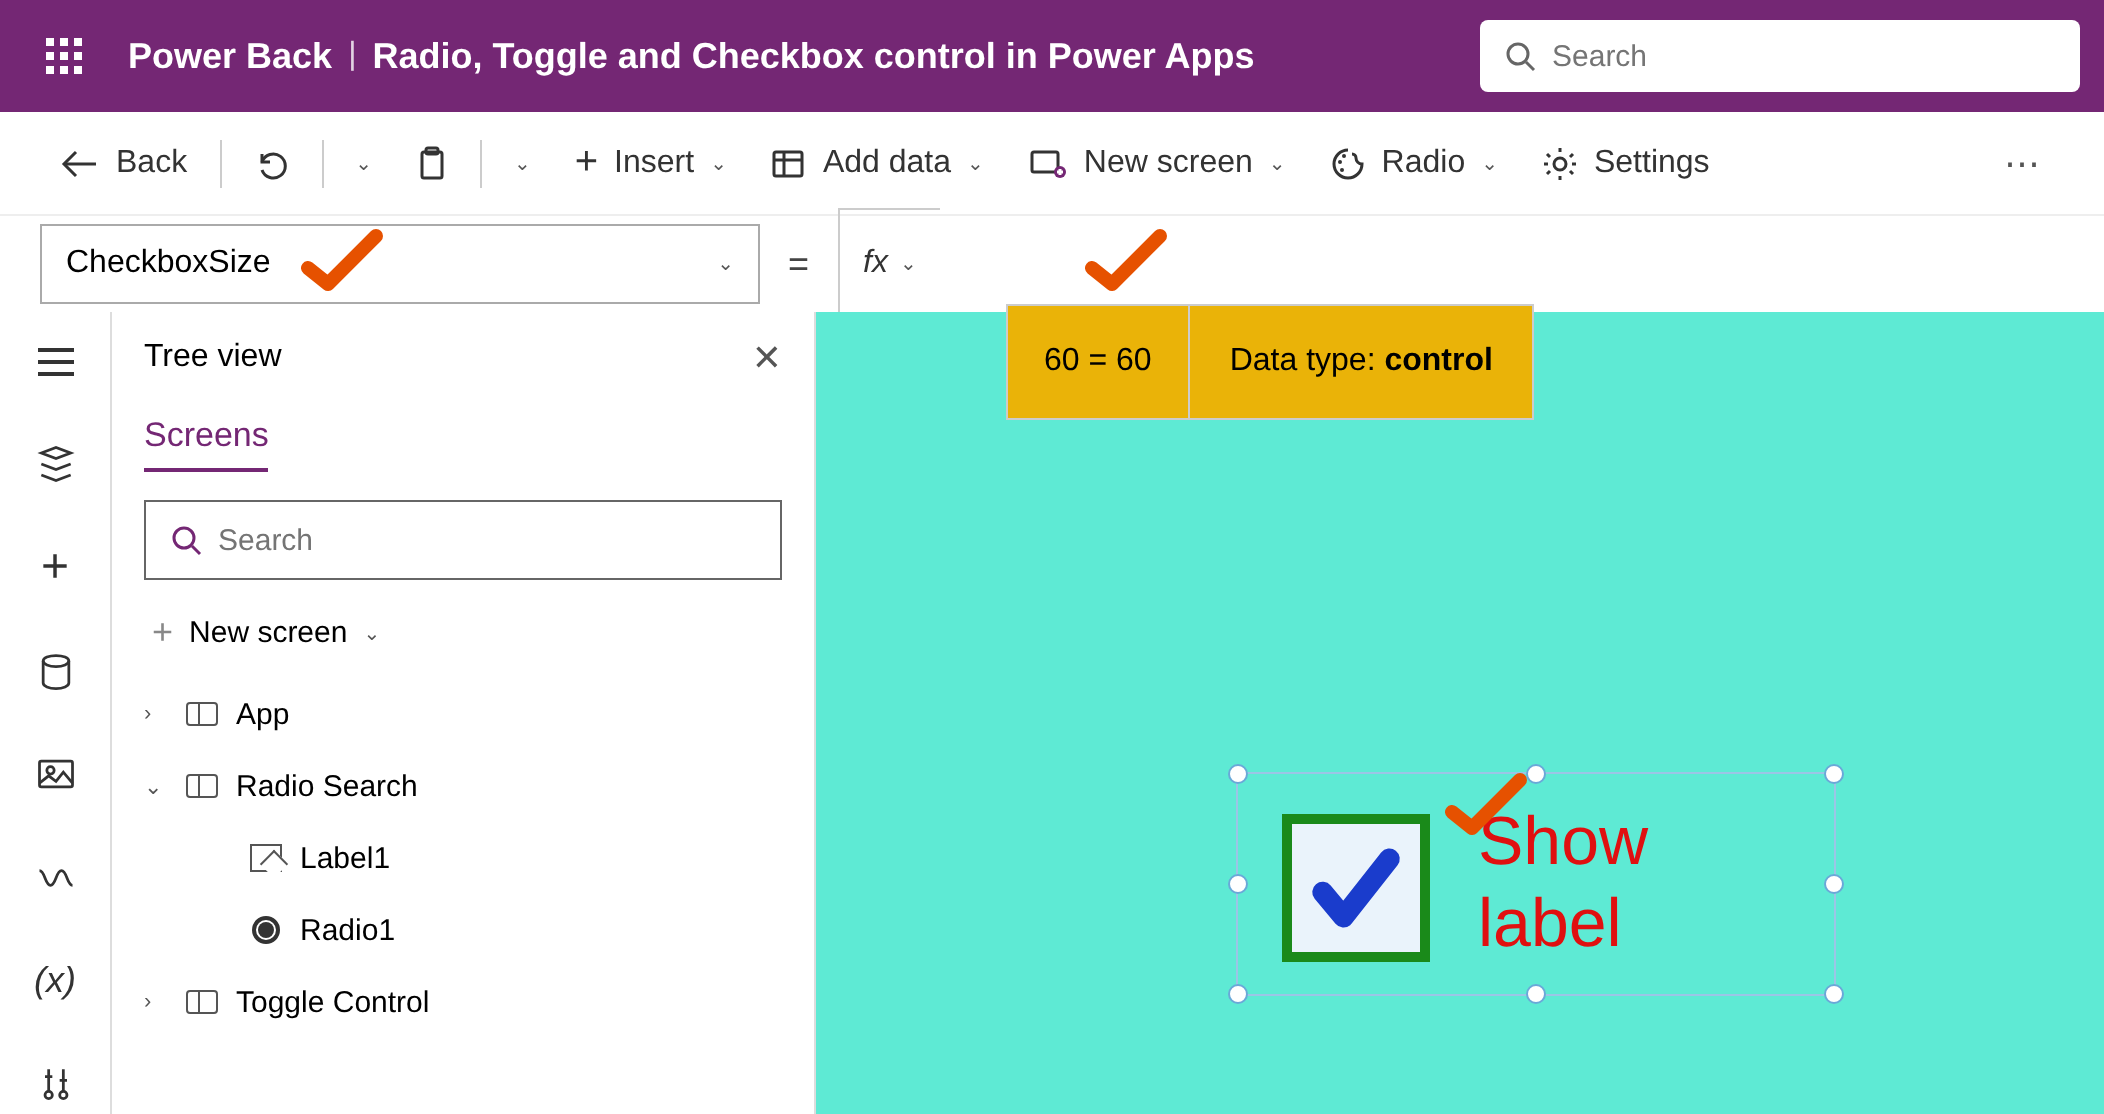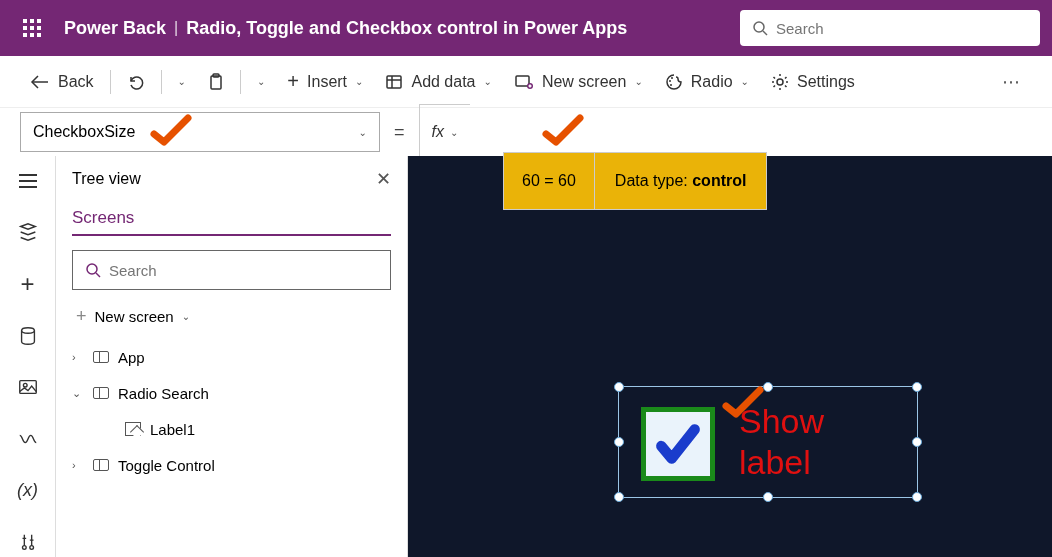--- a/index.html
+++ b/index.html
@@ -42,42 +42,42 @@
 .rail-btn svg { width: 22px; height: 22px; stroke: #333; }
 .ham-lines { display:flex; flex-direction:column; gap:4px; }
 .ham-lines span { width:18px; height:2px; background:#333; }
 .rail-plus { font-size: 24px; font-weight: 300; }
 .rail-x { font-size: 18px; font-style: italic; }
 
 .tree-panel { width: 352px; border-right: 1px solid #ddd; padding: 12px 16px 0 16px; position: relative; }
 .tree-header { display: flex; align-items: center; }
 .tree-title { font-size: 16px; font-weight: 400; }
 .tree-close { margin-left: auto; font-size: 18px; cursor: pointer; color: #555; }
-.tree-tabs { display: flex; gap: 24px; margin-top: 18px; font-size: 17px; flex-direction: column; }
+.tree-tabs { display: flex; gap: 24px; margin-top: 18px; font-size: 17px; }
 .tree-tab { padding-bottom: 6px; cursor: pointer; color: #555; }
 .tree-tab.active { color: #742774; border-bottom: 2px solid #742774; font-weight: 400; }
 .tree-search { margin-top: 14px; height: 40px; border: 1px solid #666; display: flex; align-items: center; padding: 0 12px; }
 .tree-search input { border: none; outline: none; flex: 1; font-size: 15px; margin-left: 8px; }
 .tree-newscreen { margin-top: 10px; display: flex; align-items: center; gap: 8px; padding: 6px 4px; font-size: 15px; cursor: pointer; }
 .tree-newscreen .plus { font-size: 18px; color: #888; }
 .tree-list { margin-top: 6px; }
 .tree-item { display: flex; align-items: center; gap: 8px; padding: 9px 0; font-size: 15px; cursor: pointer; }
 .tree-item .arrow { width: 12px; font-size: 11px; color: #555; }
 .tree-item.indent2 { padding-left: 52px; }
 .icon-box { width: 18px; height: 18px; display: flex; align-items: center; justify-content: center; }
 .icon-screen { width: 16px; height: 12px; border: 1.5px solid #555; border-radius: 2px; display: flex; }
 .icon-screen::before { content: ''; width: 5px; border-right: 1.5px solid #555; }
 .icon-app { width: 16px; height: 12px; border: 1.5px solid #555; border-radius: 2px; }
 .icon-app::before { content: ''; display: block; width: 5px; height: 100%; border-right: 1.5px solid #555; }
 .icon-label { width: 16px; height: 14px; border: 1.5px solid #555; position: relative; }
 .icon-label::after { content: ''; position: absolute; right: -2px; bottom: -2px; width: 9px; height: 9px; border-left: 1.5px solid #555; border-top: 1.5px solid #555; background: #fff; transform: rotate(45deg); }
 .icon-radio { width: 14px; height: 14px; border: 2px solid #333; border-radius: 50%; display: flex; align-items: center; justify-content: center; }
 .icon-radio::after { content: ''; width: 8px; height: 8px; background: #333; border-radius: 50%; }
 
-.canvas { flex: 1; position: relative; background: #0f172a; }
+.canvas { flex: 1; position: relative; background: #5eead4; }
 .selection { position: absolute; left: 210px; top: 230px; width: 300px; height: 112px; border: 1px solid #9bc5e6; }
 .sel-handle { position: absolute; width: 10px; height: 10px; border: 1px solid #6aa9d8; background: #fff; border-radius: 50%; }
 .sh-tl { left: -5px; top: -5px; } .sh-tm { left: 50%; top: -5px; margin-left: -5px; } .sh-tr { right: -5px; top: -5px; }
 .sh-ml { left: -5px; top: 50%; margin-top: -5px; } .sh-mr { right: -5px; top: 50%; margin-top: -5px; }
 .sh-bl { left: -5px; bottom: -5px; } .sh-bm { left: 50%; bottom: -5px; margin-left: -5px; } .sh-br { right: -5px; bottom: -5px; }
 .cb-box { position: absolute; left: 22px; top: 20px; width: 74px; height: 74px; border: 5px solid #1a8a1a; background: #eaf3fb; display: flex; align-items: center; justify-content: center; }
 .cb-check { width: 50px; height: 50px; }
 .cb-label { position: absolute; left: 120px; top: 14px; font-size: 34px; color: #e01010; line-height: 1.2; }
 
 .annot { position: absolute; pointer-events: none; }
@@ -285,20 +285,26 @@
         <span class="icon-box">
             <span class="icon-screen"></span>
           </span>
         <span>Radio Search</span>
       </div>
       <div class="tree-item indent2">
         <span class="icon-box">
             <span class="icon-label"></span>
           </span>
         <span>Label1</span>
+      </div>
+      <div class="tree-item indent2">
+        <span class="icon-box">
+            <span class="icon-radio"></span>
+          </span>
+        <span>Radio1</span>
       </div>
       <div class="tree-item">
         <span class="arrow">›</span>
         <span class="icon-box">
             <span class="icon-screen"></span>
           </span>
         <span>Toggle Control</span>
       </div>
     </div>
   </div>

